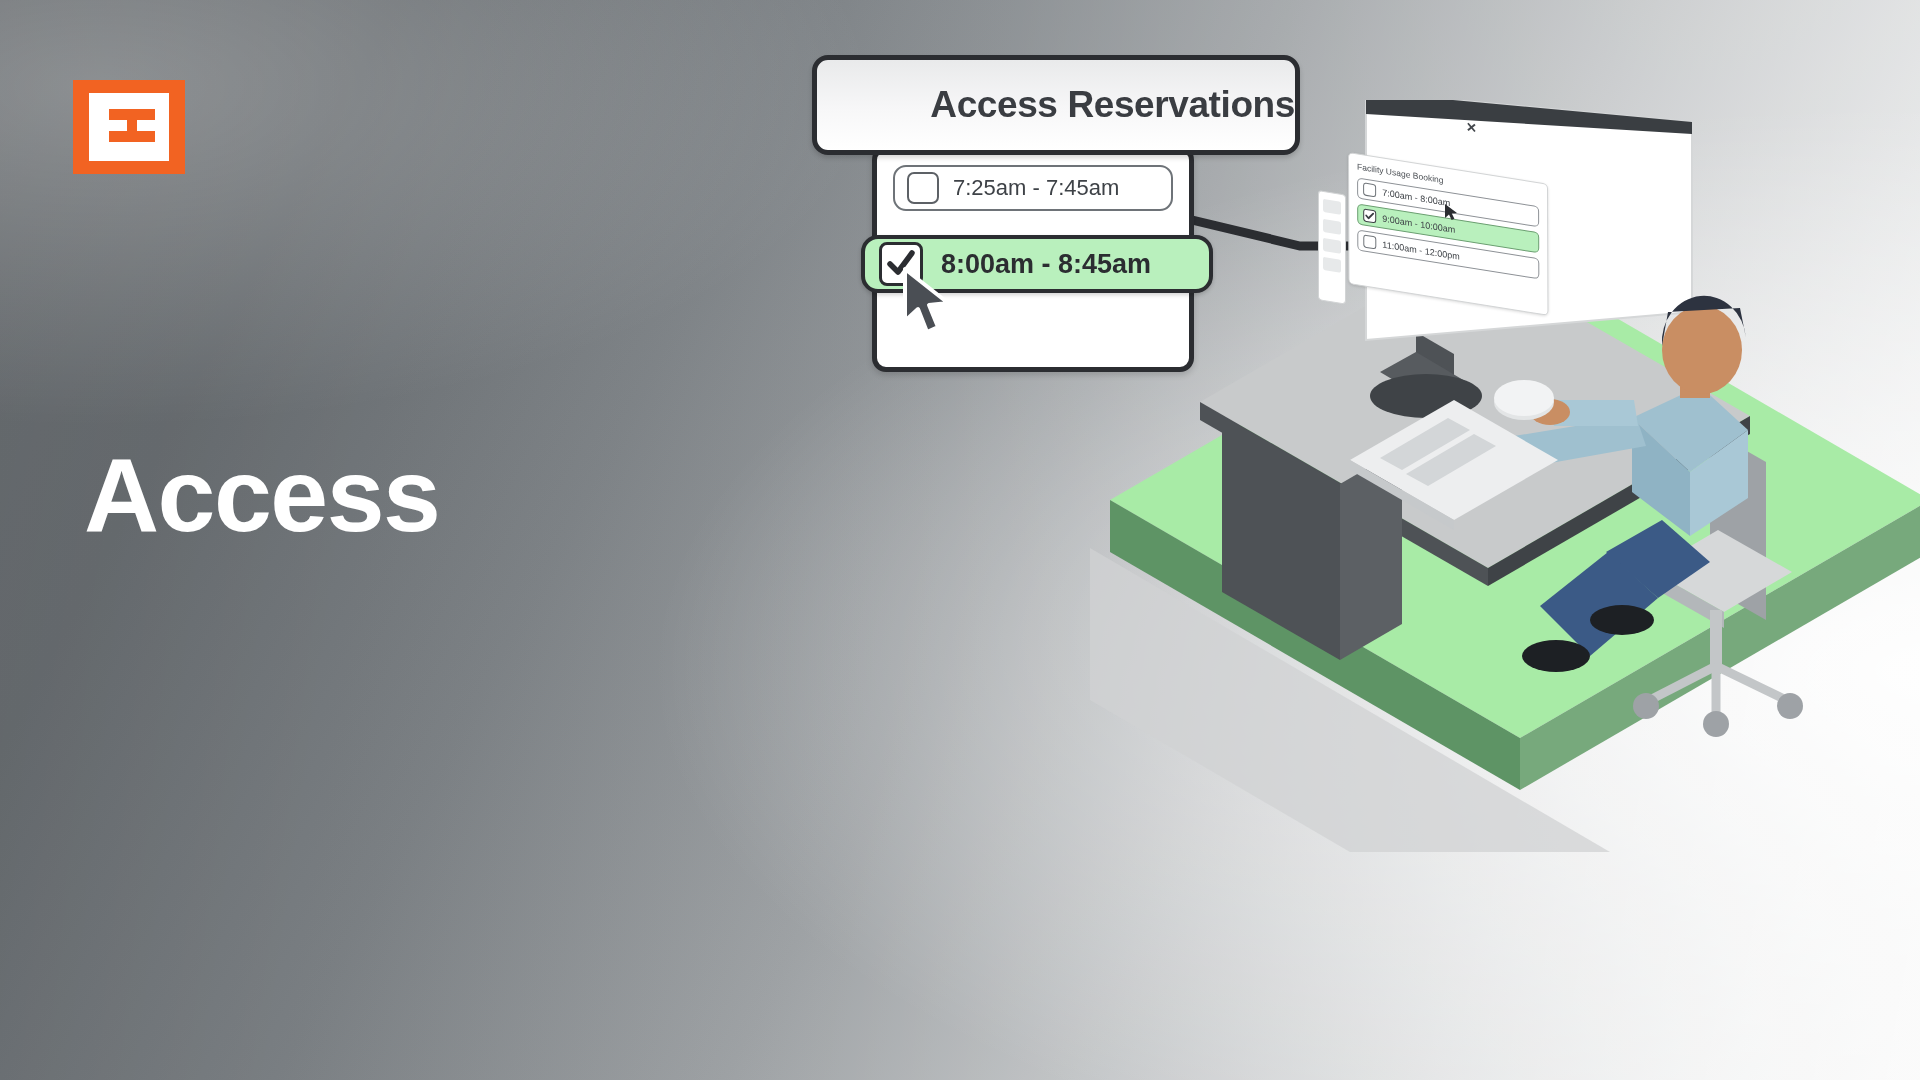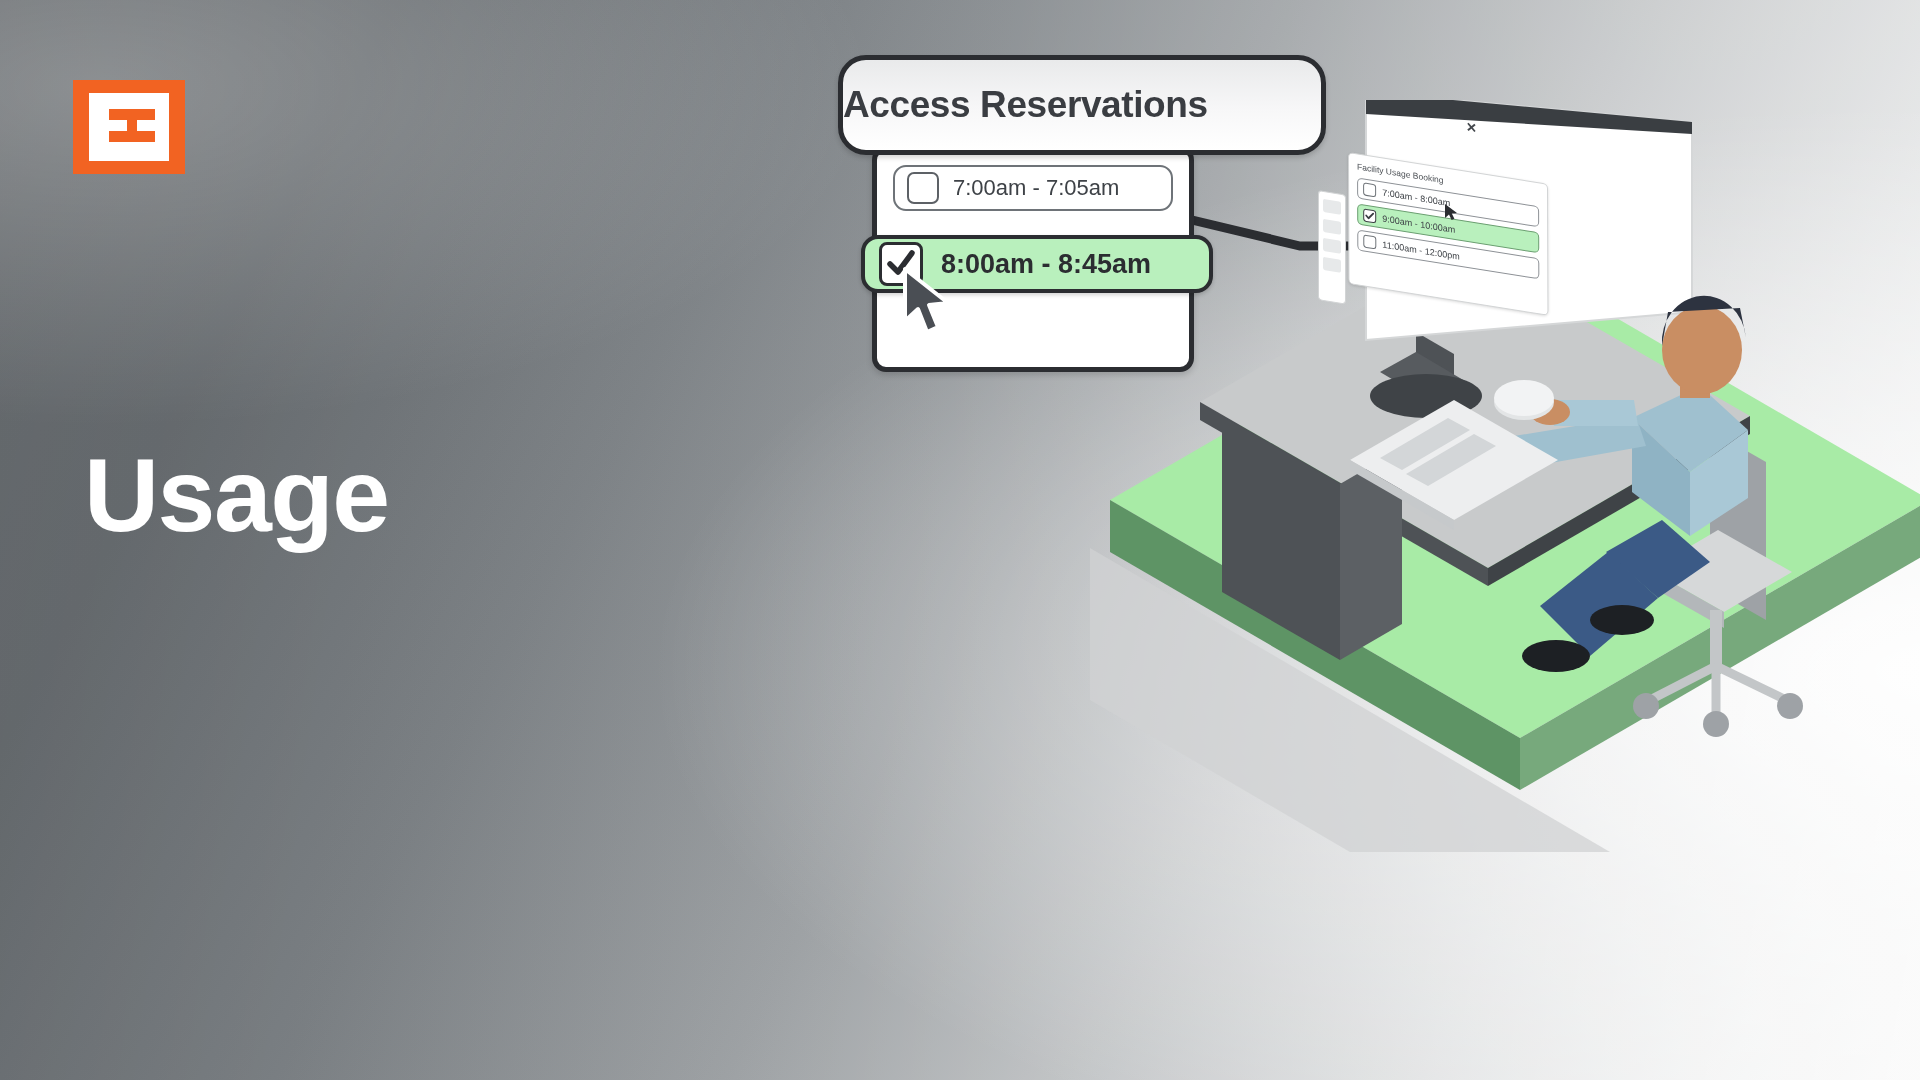--- a/index.html
+++ b/index.html
@@ -26,25 +26,25 @@
   #logo .bar-bot{position:absolute;left:20px;top:38px;width:46px;height:11px;background:#F26322;}
   #logo .stem{position:absolute;left:38px;top:16px;width:10px;height:33px;background:#F26322;}
   #logo .diag-bl{position:absolute;left:-8px;bottom:-6px;width:50px;height:9px;background:#F26322;transform:rotate(45deg);transform-origin:left center;}
 
   
   #headline{position:absolute;left:84px;top:378px;width:760px;color:#fff;
     font-size:104px;line-height:0.92;font-weight:700;letter-spacing:-1.5px;}
   #headline .l{display:block;}
 
   
-  .cardhdr{position:absolute;left:838px;top:55px;width:478px;height:90px;
-    border:5px solid #2b2d31;border-radius:28px;
+  .cardhdr{position:absolute;left:812px;top:55px;width:478px;height:90px;
+    border:5px solid #2b2d31;border-radius:16px;
     background:linear-gradient(180deg,#e9eaeb 0%,#f7f7f8 55%,#ffffff 100%);
     box-shadow:0 3px 5px rgba(0,0,0,.16);
-    display:flex;align-items:center;justify-content:flex-start;z-index:6;}
+    display:flex;align-items:center;justify-content:flex-end;z-index:6;}
   .cardhdr span{font-size:37px;font-weight:700;color:#3a3d42;letter-spacing:-.4px;}
 
   .cardlist{position:absolute;left:872px;top:146px;width:322px;height:226px;
     border:5px solid #2b2d31;border-radius:14px;background:#fff;
     box-shadow:0 3px 6px rgba(0,0,0,.16);z-index:5;
     padding:14px 16px;box-sizing:border-box;
     display:flex;flex-direction:column;justify-content:space-between;}
 
   .slot{display:flex;align-items:center;height:46px;
     border:2px solid #6e7378;border-radius:13px;background:#fff;
@@ -81,21 +81,21 @@
   <div class="inner">
     <div class="bar-top"></div>
     <div class="stem"></div>
     <div class="bar-bot"></div>
 
     <div class="diag-bl"></div>
   </div>
 </div>
 
 <h1 id="headline">
-  <span class="l">Usage</span>
+  <span class="l">Access</span>
 </h1>
 
 <svg id="connector" width="340" height="210">
   <path d="M4,4 L4,88 L120,116 L330,116" fill="none" stroke="#2b2d31" stroke-width="9" stroke-linecap="square"></path>
 </svg>
 
 <svg id="illo" width="870" height="800" viewBox="0 0 870 800">
 
   <polygon points="40,448 300,600 560,752 300,752 40,600" fill="#d0d2d3" opacity=".75"></polygon>
 
@@ -206,21 +206,21 @@
   <path d="M1,1 L1,15 L5,11.6 L7.6,17 L10.4,15.7 L7.8,10.4 L13,10 Z" fill="#2b2d31"></path>
 </svg>
 
 <div class="cardhdr">
   <span>Access Reservations</span>
 </div>
 
 <div class="cardlist">
   <div class="slot">
     <span class="cb"></span>
-    <span class="lbl">7:00am - 7:05am</span>
+    <span class="lbl">7:25am - 7:45am</span>
   </div>
   <div class="slot" style="visibility:hidden"></div>
 
   <div class="slot sel">
     <span class="cb">
       <svg width="32" height="32" viewBox="0 0 32 32">
           <path d="M5,16 L13,24 L27,5" fill="none" stroke="#2b2d31" stroke-width="5.5" stroke-linecap="round" stroke-linejoin="round"></path>
         </svg>
     </span>
     <span class="lbl">8:00am - 8:45am</span>

